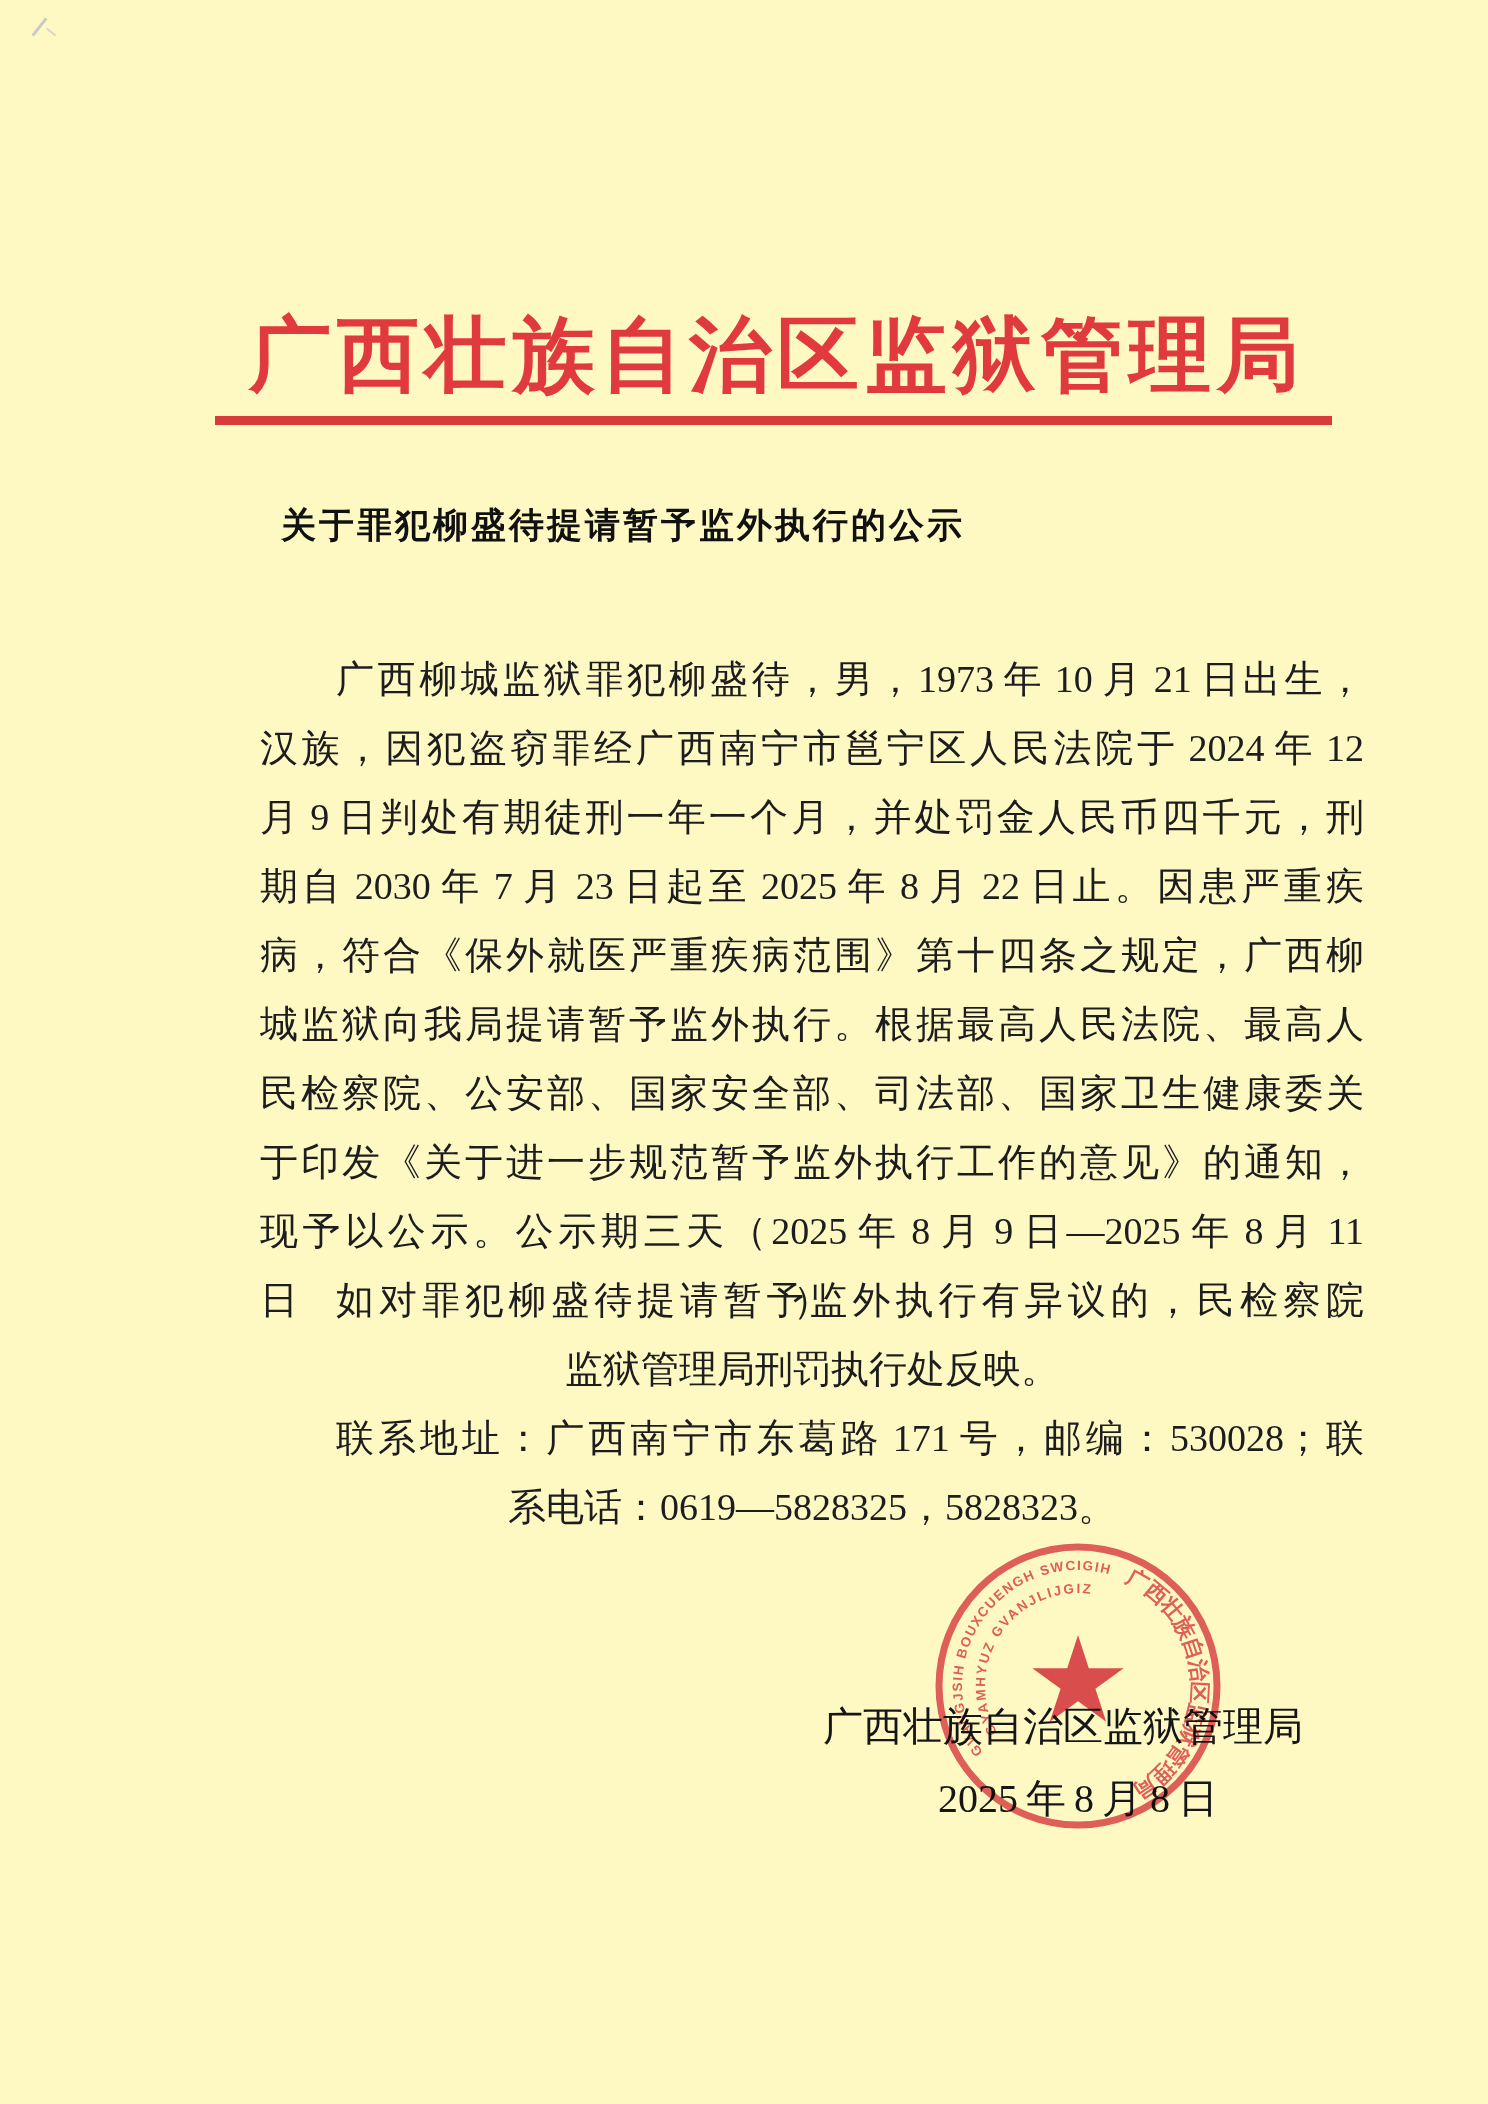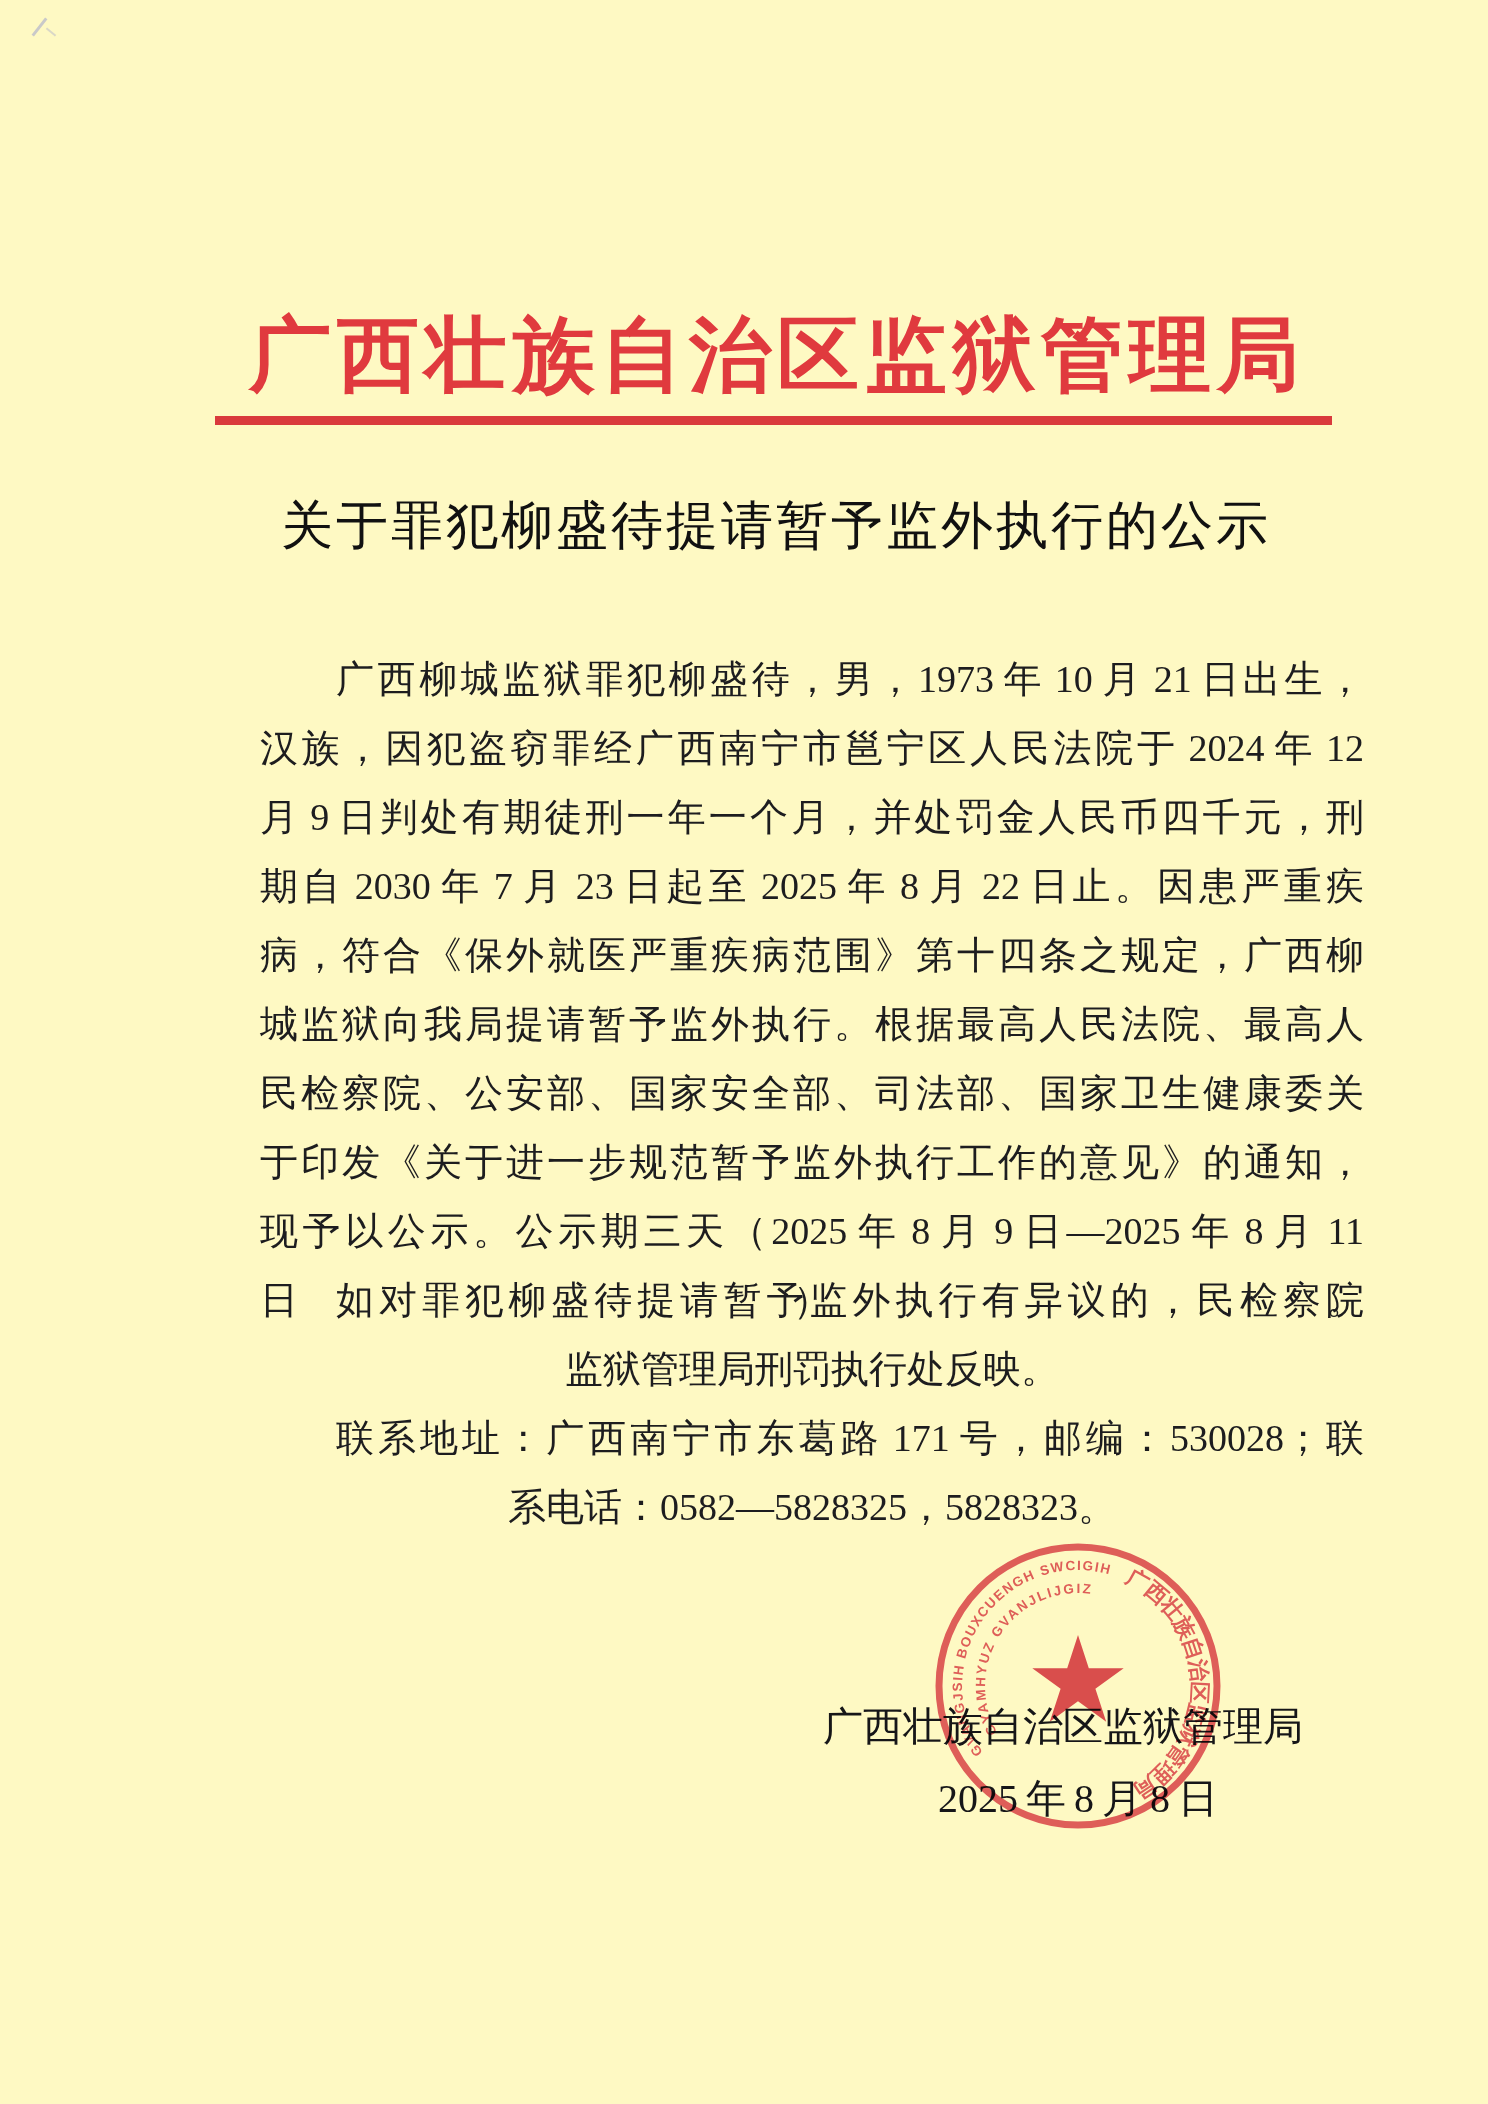--- a/index.html
+++ b/index.html
@@ -11,21 +11,21 @@
     position:absolute;left:249px;top:308px;white-space:nowrap;
     font-size:82px;line-height:96px;font-weight:700;letter-spacing:6px;
     color:#e03a3e;font-family:"Liberation Serif",serif;
   }
   .red-rule{
     position:absolute;left:215px;top:416px;width:1117px;height:9px;
     background:#d93a3c;
   }
   .doc-title{
     position:absolute;left:281px;top:494px;white-space:nowrap;
-    font-size:52px;line-height:64px;font-weight:400;letter-spacing:3px;color:#111;
+    font-size:35px;line-height:64px;font-weight:700;letter-spacing:3px;color:#111;
   }
   .body-text{
     position:absolute;left:222px;top:645px;width:1104px;
     font-size:38px;color:#1d1d1f;word-spacing:-0.09em;margin-left:38px;
   }
   .bodyline{
     height:69px;line-height:69px;
     text-align:justify;text-align-last:justify;
   }
   .bodyline.indent{text-indent:2em;}
@@ -76,21 +76,21 @@
       <div class="bodyline">月 9 日判处有期徒刑一年一个月，并处罚金人民币四千元，刑</div>
       <div class="bodyline">期自 2030 年 7 月 23 日起至 2025 年 8 月 22 日止。因患严重疾</div>
       <div class="bodyline">病，符合《保外就医严重疾病范围》第十四条之规定，广西柳</div>
       <div class="bodyline">城监狱向我局提请暂予监外执行。根据最高人民法院、最高人</div>
       <div class="bodyline">民检察院、公安部、国家安全部、司法部、国家卫生健康委关</div>
       <div class="bodyline">于印发《关于进一步规范暂予监外执行工作的意见》的通知，</div>
       <div class="bodyline">现予以公示。公示期三天（2025 年 8 月 9 日—2025 年 8 月 11 日）。</div>
       <div class="bodyline indent">如对罪犯柳盛待提请暂予监外执行有异议的，民检察院</div>
       <div class="bodyline nojust">监狱管理局刑罚执行处反映。</div>
       <div class="bodyline indent">联系地址：广西南宁市东葛路 171 号，邮编：530028；联</div>
-      <div class="bodyline nojust">系电话：0582—5828325，5828323。</div>
+      <div class="bodyline nojust">系电话：0619—5828325，5828323。</div>
     </div>
 
   <div class="signature-org">广西壮族自治区监狱管理局</div>
 
   <div class="signature-date">2025 年 8 月 8 日</div>
 
   <svg class="stamp" viewBox="0 0 300 300" xmlns="http://www.w3.org/2000/svg">
     <defs>
       <path id="arcLatinOuter" d="M 55 216.5 A 116 116 0 0 1 189.7 41"></path>
       <path id="arcLatinInner" d="M 69.5 196.5 A 93 93 0 0 1 174.1 60.2"></path>

